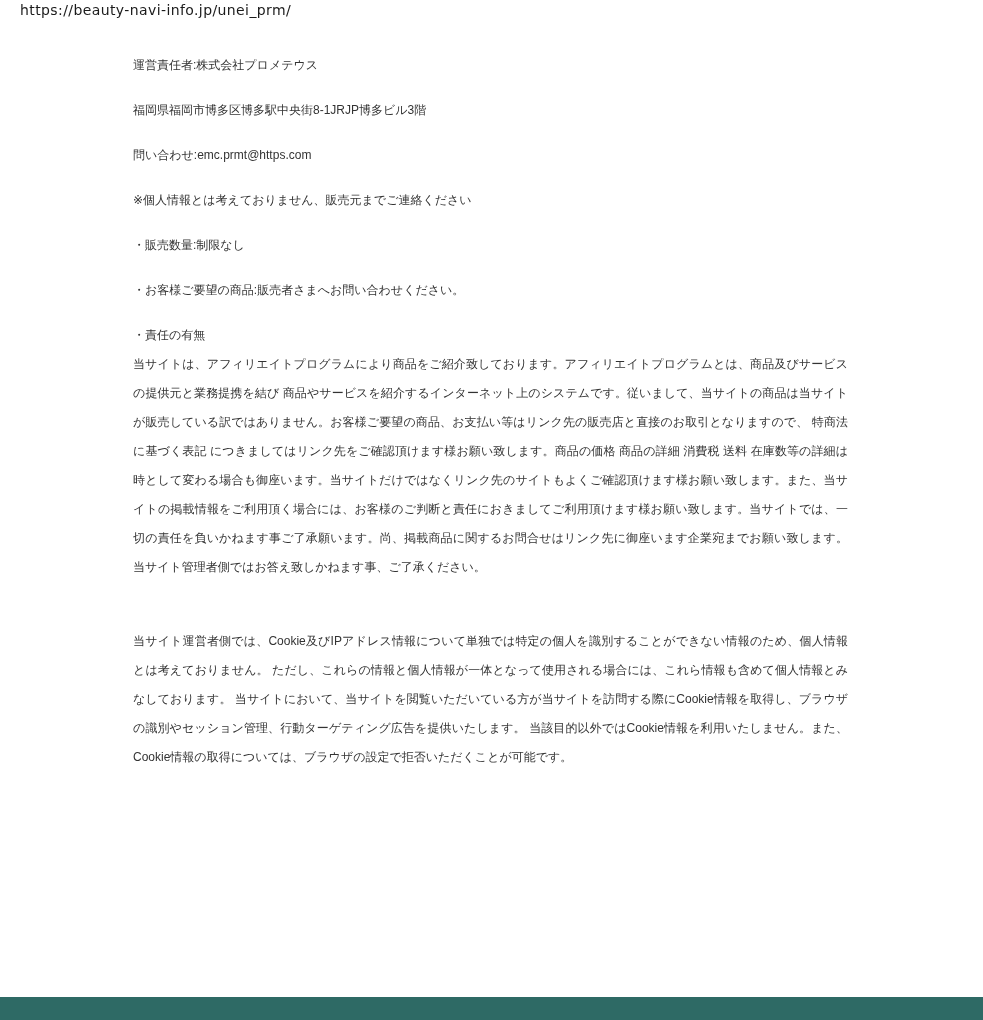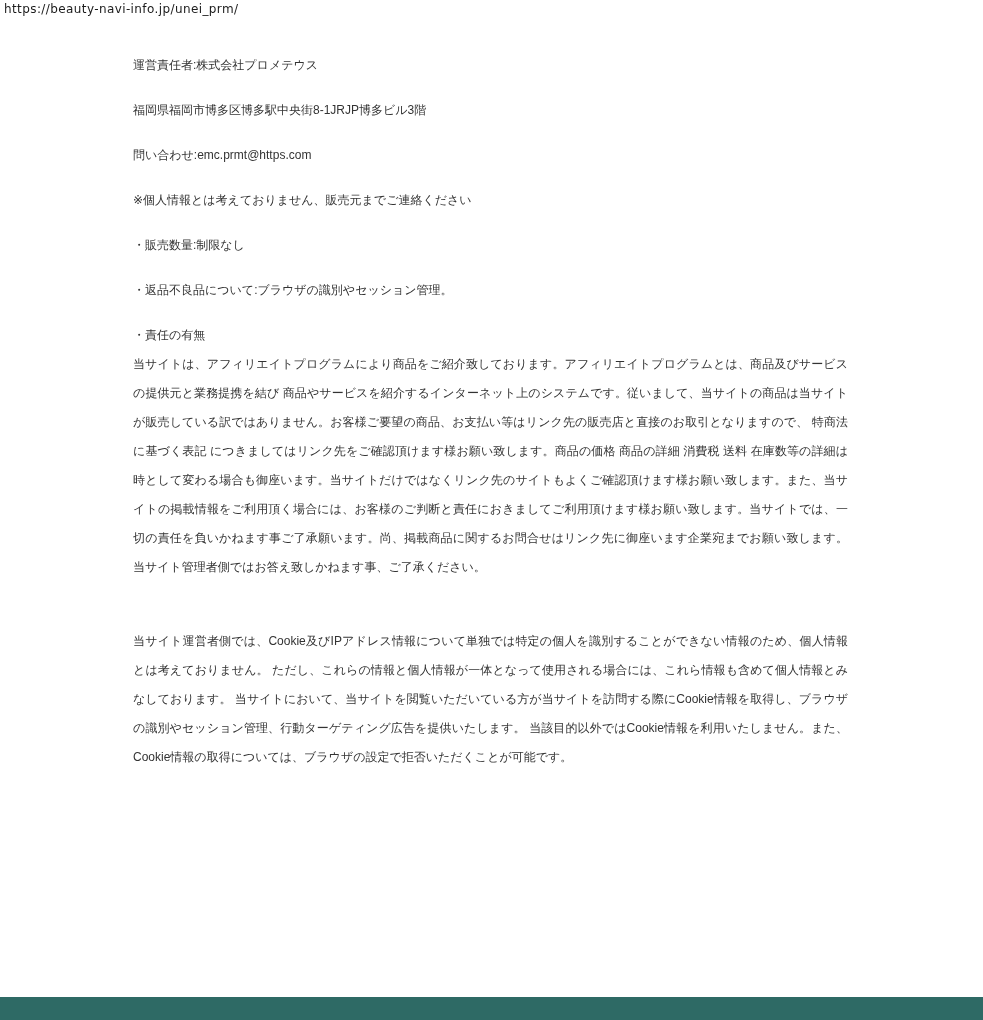--- a/index.html
+++ b/index.html
@@ -10,22 +10,22 @@
     width: 983px;
     height: 1020px;
     background: #ffffff;
     position: relative;
     overflow: hidden;
     font-family: "Liberation Sans", "DejaVu Sans", sans-serif;
   }
   .url-label {
     position: absolute;
     top: 2px;
-    left: 4px;
-    font-size: 12px;
+    left: 20px;
+    font-size: 14px;
     letter-spacing: 0.4px;
     color: #1b1b1b;
     font-family: "DejaVu Sans", "Liberation Sans", sans-serif;
     text-align: right;
   }
   .content {
     position: absolute;
     top: 51px;
     left: 133px;
     width: 715px;
@@ -56,21 +56,21 @@
   <p>運営責任者:株式会社プロメテウス</p>
 
   <p>福岡県福岡市博多区博多駅中央街8-1JRJP博多ビル3階</p>
 
   <p>問い合わせ:emc.prmt@https.com</p>
 
   <p>※個人情報とは考えておりません、販売元までご連絡ください</p>
 
   <p>・販売数量:制限なし</p>
 
-  <p>・返品不良品について:ブラウザの識別やセッション管理。</p>
+  <p>・お客様ご要望の商品:販売者さまへお問い合わせください。</p>
 
 
   <p><span>・責任の有無</span><br><span>当サイトは、アフィリエイトプログラムにより商品をご紹介致しております。アフィリエイトプログラムとは、商品及びサービスの提供元と業務提携を結び 商品やサービスを紹介するインターネット上のシステムです。従いまして、当サイトの商品は当サイトが販売している訳ではありません。お客様ご要望の商品、お支払い等はリンク先の販売店と直接のお取引となりますので、 特商法に基づく表記 につきましてはリンク先をご確認頂けます様お願い致します。商品の価格 商品の詳細 消費税 送料 在庫数等の詳細は時として変わる場合も御座います。当サイトだけではなくリンク先のサイトもよくご確認頂けます様お願い致します。また、当サイトの掲載情報をご利用頂く場合には、お客様のご判断と責任におきましてご利用頂けます様お願い致します。当サイトでは、一切の責任を負いかねます事ご了承願います。尚、掲載商品に関するお問合せはリンク先に御座います企業宛までお願い致します。当サイト管理者側ではお答え致しかねます事、ご了承ください。</span></p>
 
   <p><br><span>当サイト運営者側では、Cookie及びIPアドレス情報について単独では特定の個人を識別することができない情報のため、個人情報とは考えておりません。 ただし、これらの情報と個人情報が一体となって使用される場合には、これら情報も含めて個人情報とみなしております。 当サイトにおいて、当サイトを閲覧いただいている方が当サイトを訪問する際にCookie情報を取得し、ブラウザの識別やセッション管理、行動ターゲティング広告を提供いたします。 当該目的以外ではCookie情報を利用いたしません。また、Cookie情報の取得については、ブラウザの設定で拒否いただくことが可能です。</span></p>
 
 </div>
 
 <div class="footer-bar"></div>
 

